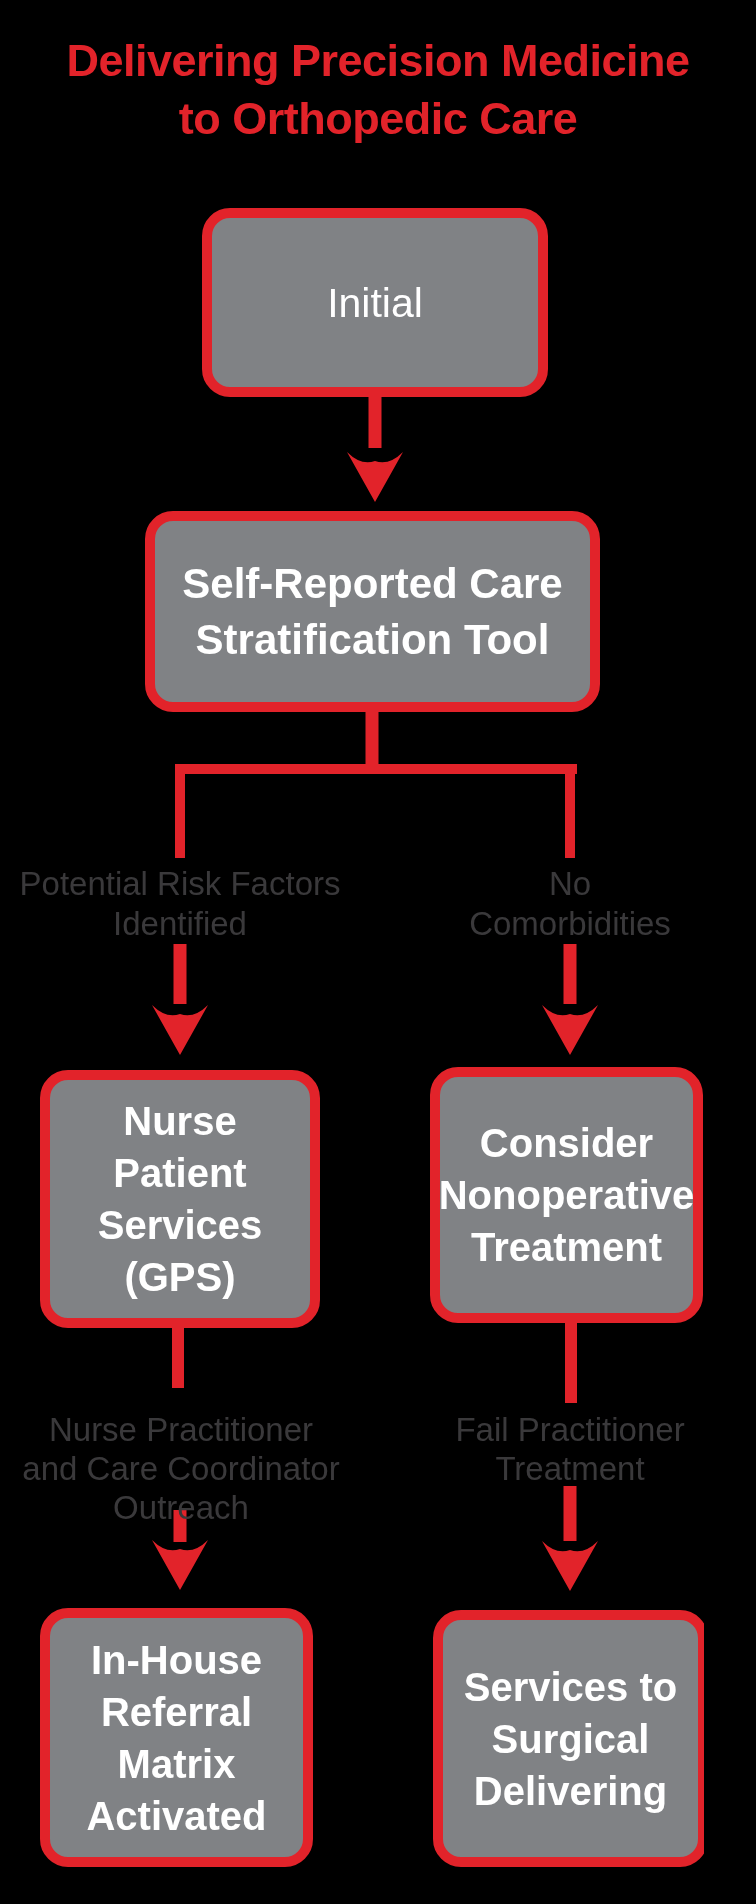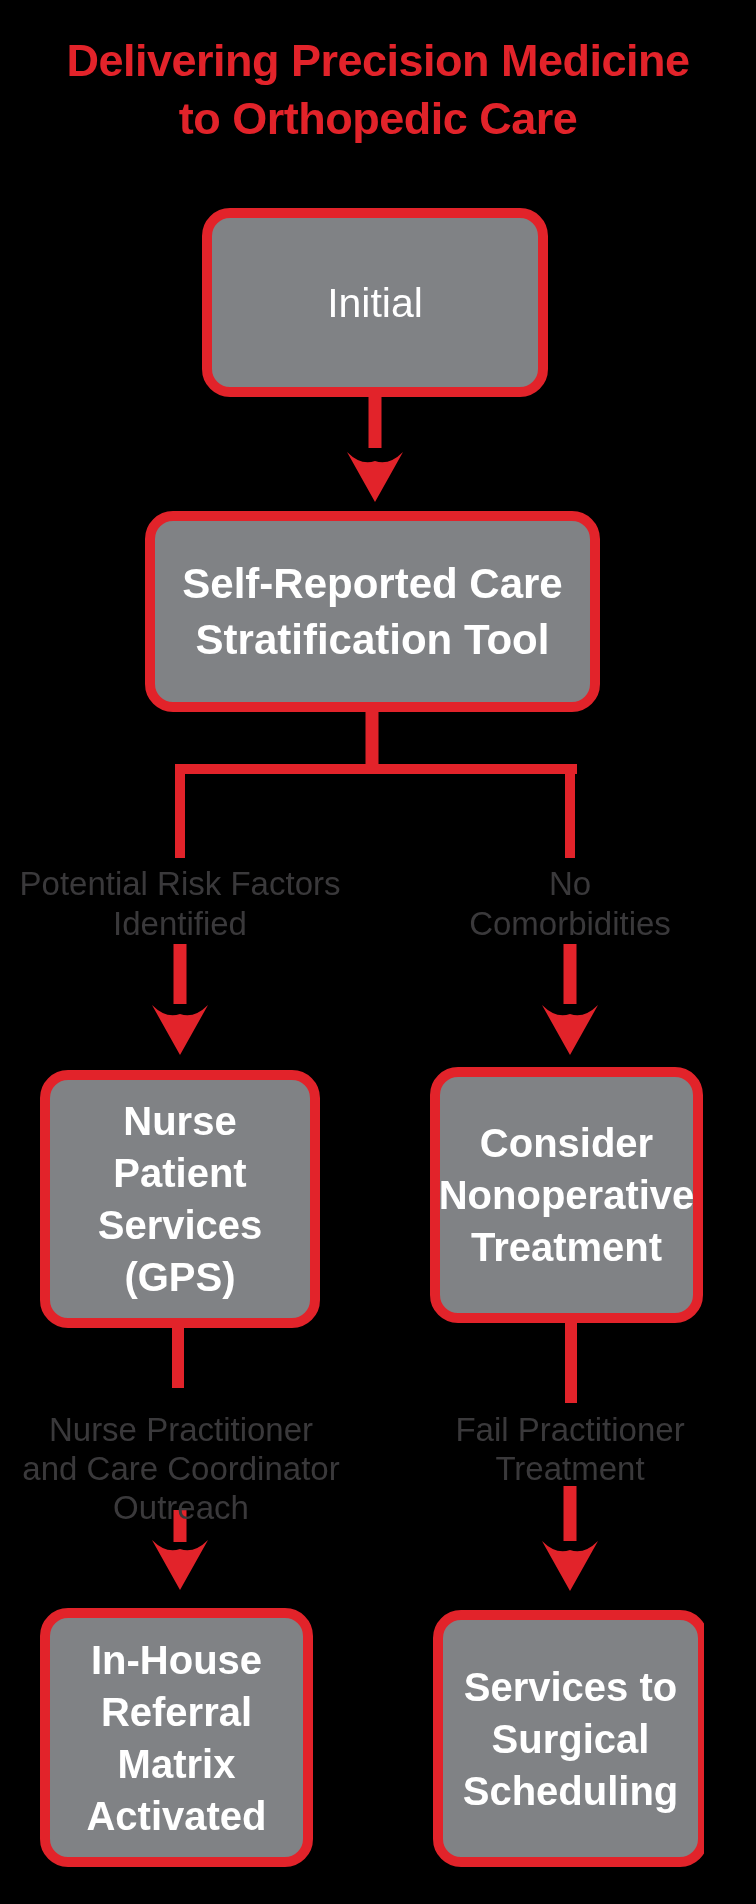--- a/index.html
+++ b/index.html
@@ -135,21 +135,21 @@
   <div class="node node-matrix">
     <div>In-House</div>
     <div>Referral</div>
     <div>Matrix</div>
     <div>Activated</div>
   </div>
 
   <div class="node node-progress">
     <div>Services to</div>
     <div>Surgical</div>
-    <div>Scheduling</div>
+    <div>Delivering</div>
   </div>
 
   <div class="edge-label lbl-risk">
     <div>Potential Risk Factors</div>
     <div>Identified</div>
   </div>
 
   <div class="edge-label lbl-noco">
     <div>No</div>
     <div>Comorbidities</div>

